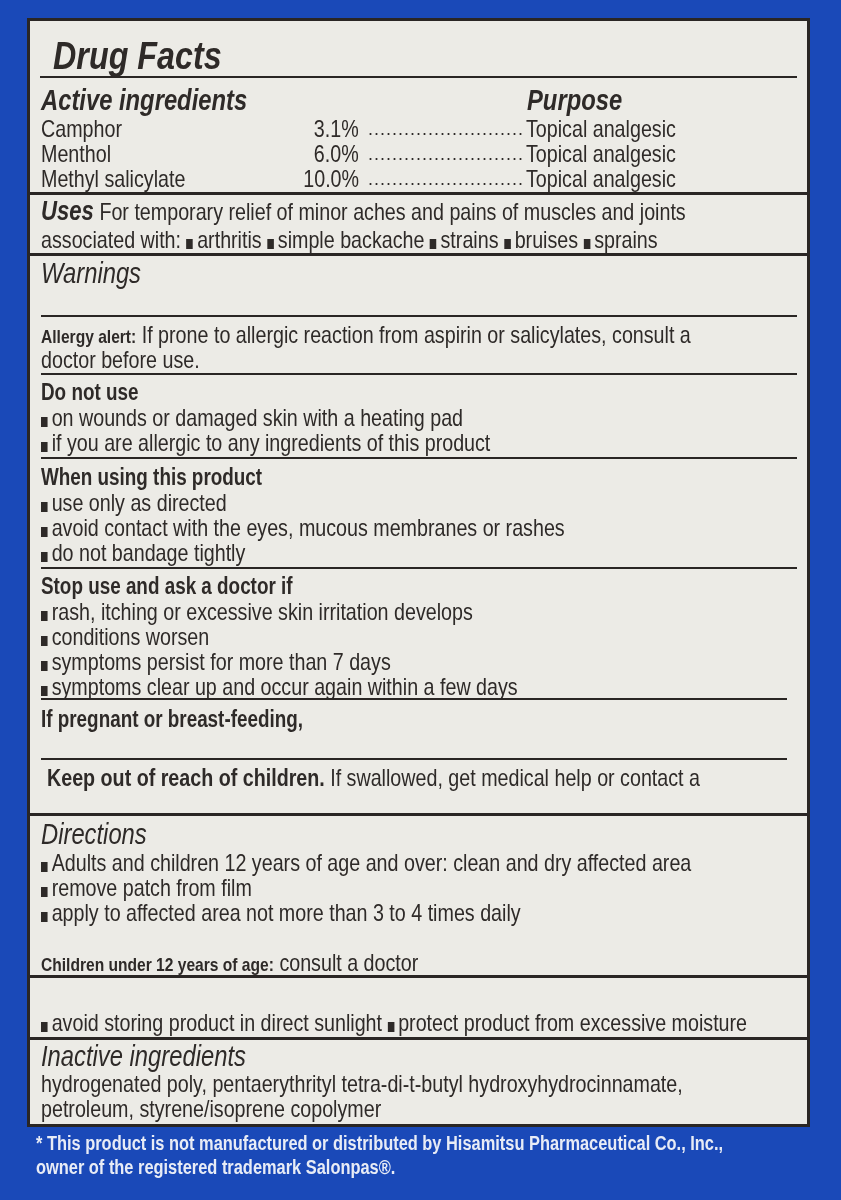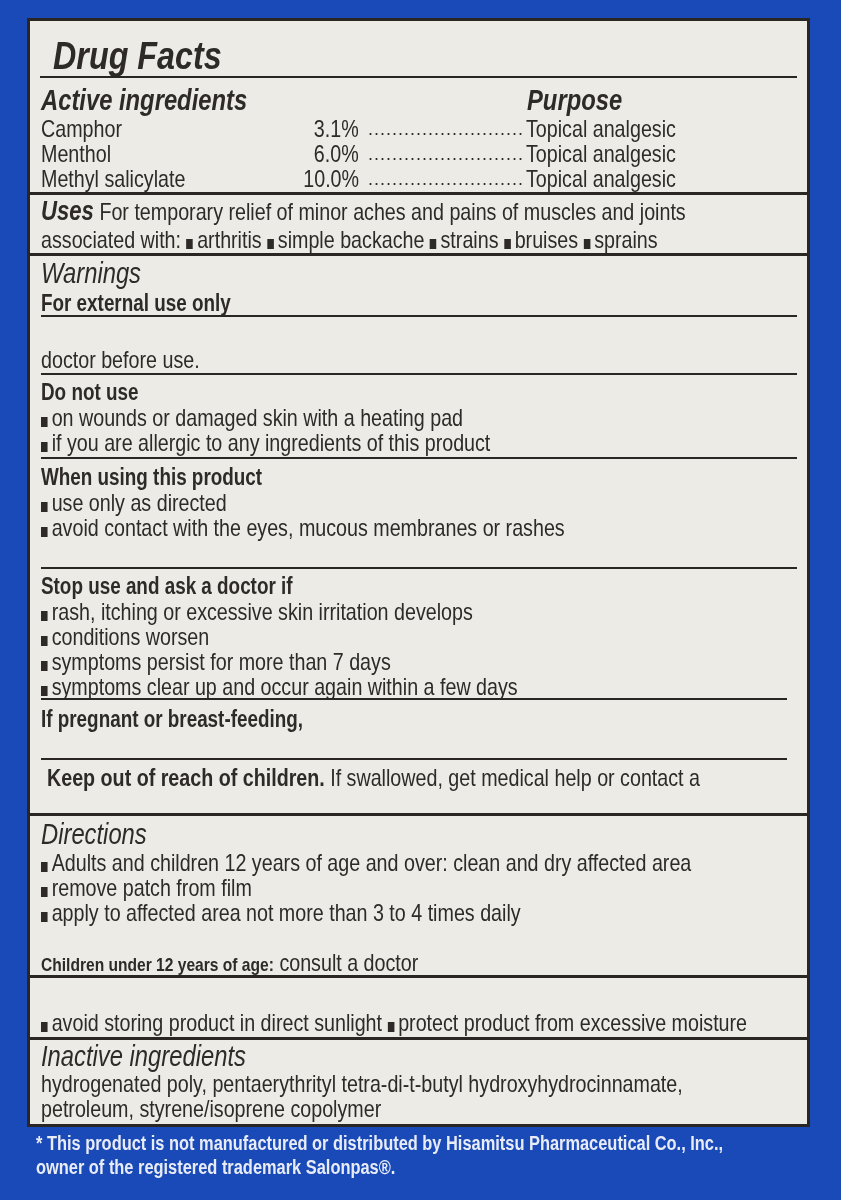--- a/index.html
+++ b/index.html
@@ -89,24 +89,24 @@
       <span class="bullet"></span><span>bruises</span>
       <span class="bullet"></span><span>sprains</span>
     </span>
   </div>
 
   <div class="hr thick" style="top:232px;"></div>
 
   <div class="row" style="top:236px;">
     <span class="h-italic" style="font-weight:normal; font-style:italic;">Warnings</span>
   </div>
-  <div class="row" style="top:269px;">
-    <span class="h-bold">For external use only</span>
-  </div>
   <div class="hr" style="top:294px; left:11px; right:10px;"></div>
+  <div class="row" style="top:301px;">
+    <span class="txt"><span class="small-bold">Allergy alert:</span> <span>If prone to allergic reaction from aspirin or salicylates, consult a</span></span>
+  </div>
   <div class="row" style="top:326px;">
     <span class="txt">doctor before use.</span>
   </div>
   <div class="hr" style="top:352px; left:11px; right:10px;"></div>
 
   <div class="row" style="top:358px;">
     <span class="h-bold">Do not use</span>
   </div>
   <div class="row" style="top:384px;">
     <span class="txt"><span class="bullet"></span><span>on wounds or damaged skin with a heating pad</span></span>
@@ -117,20 +117,23 @@
   <div class="hr" style="top:436px; left:11px; right:10px;"></div>
 
   <div class="row" style="top:443px;">
     <span class="h-bold">When using this product</span>
   </div>
   <div class="row" style="top:469px;">
     <span class="txt"><span class="bullet"></span><span>use only as directed</span></span>
   </div>
   <div class="row" style="top:494px;">
     <span class="txt"><span class="bullet"></span><span>avoid contact with the eyes, mucous membranes or rashes</span></span>
+  </div>
+  <div class="row" style="top:519px;">
+    <span class="txt"><span class="bullet"></span><span>do not bandage tightly</span></span>
   </div>
   <div class="hr" style="top:546px; left:11px; right:10px;"></div>
 
   <div class="row" style="top:552px;">
     <span class="h-bold">Stop use and ask a doctor if</span>
   </div>
   <div class="row" style="top:578px;">
     <span class="txt"><span class="bullet"></span><span>rash, itching or excessive skin irritation develops</span></span>
   </div>
   <div class="row" style="top:603px;text-decoration:underline;">

